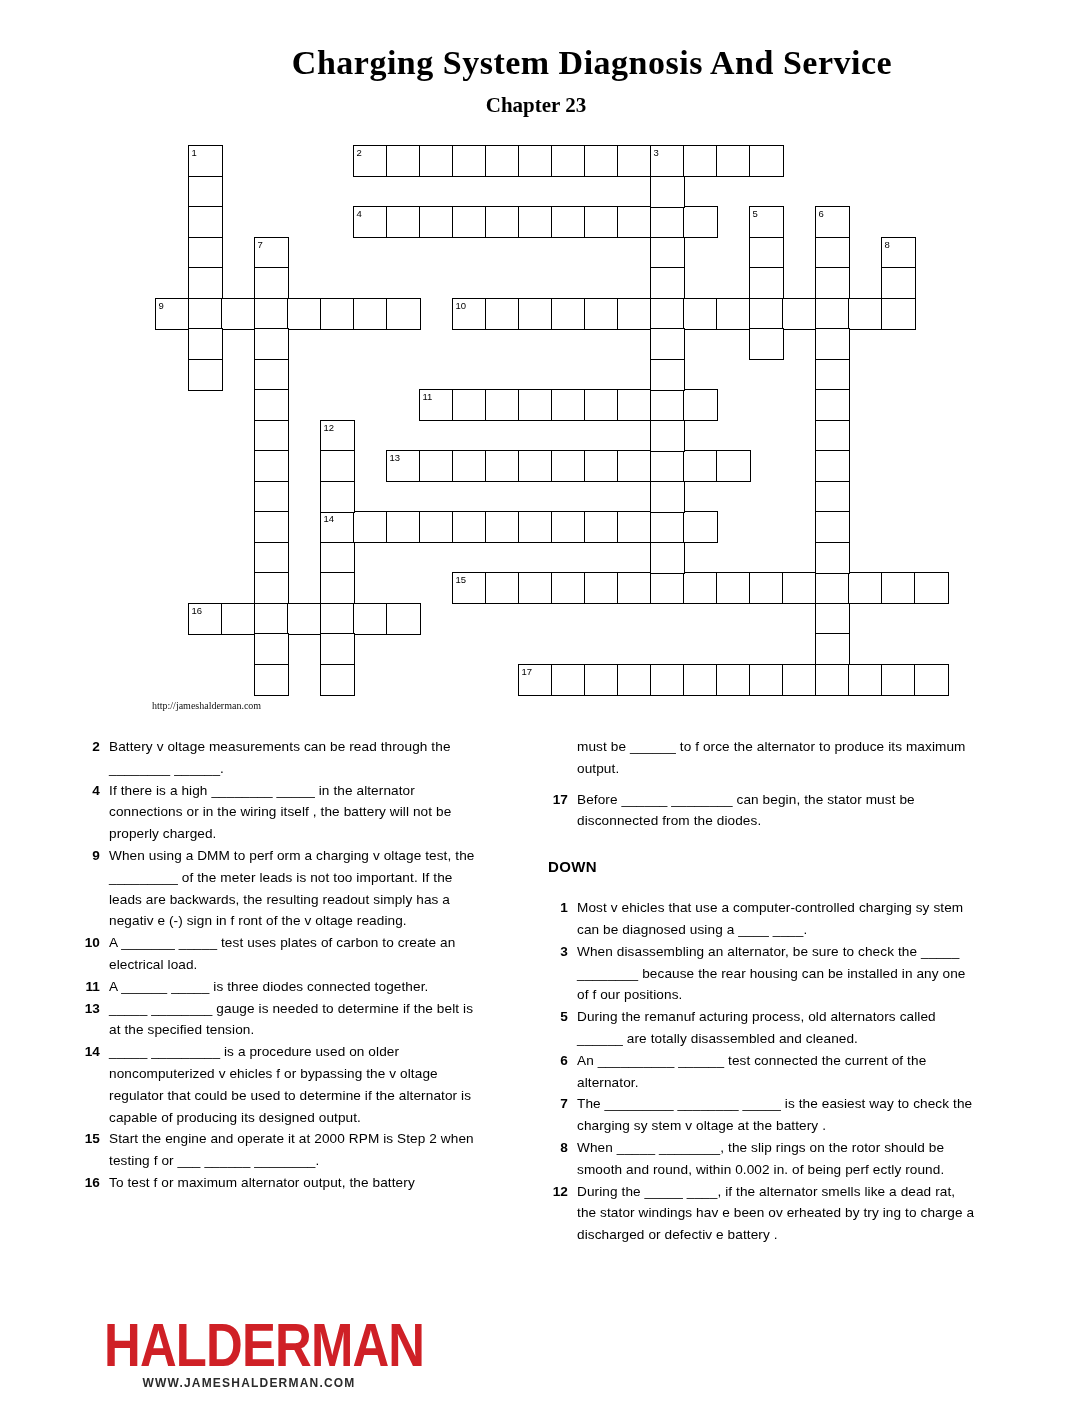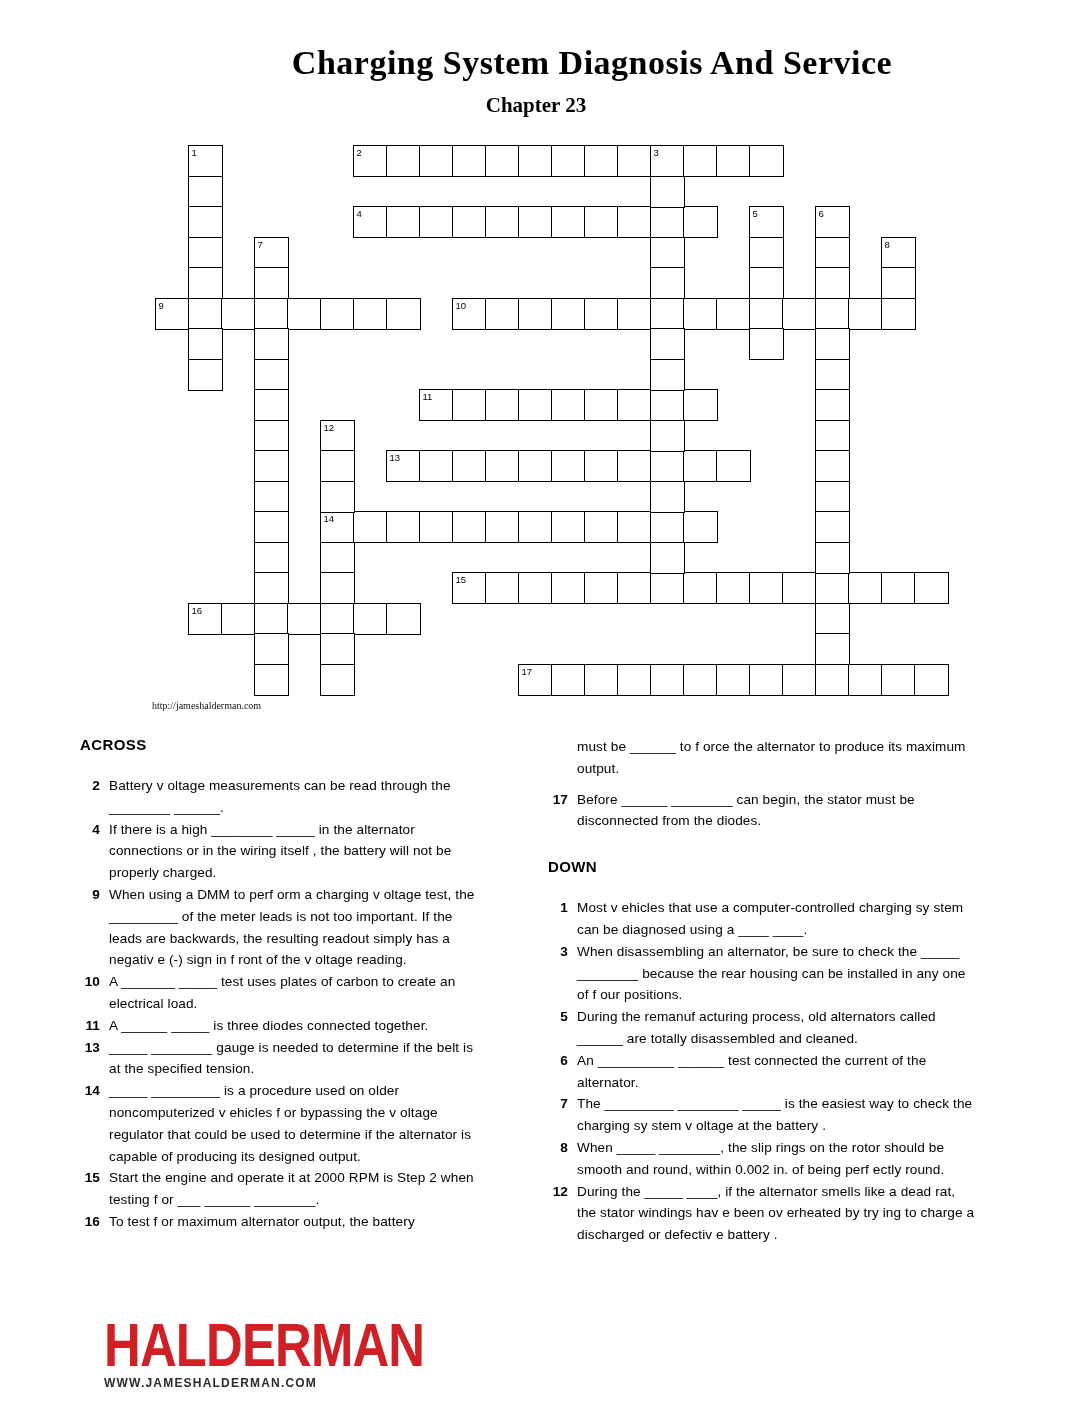--- a/index.html
+++ b/index.html
@@ -44,21 +44,21 @@
   .clue-text { flex:1; }
   .clue-cont { margin-left:29px; font-size:13.6px; line-height:21.8px; letter-spacing:0.1px; }
   #across-right { margin-top:9px; }
   .logo {
     position:absolute; left:104px; top:1314px;
     font-weight:bold; font-size:62px; line-height:1;
     letter-spacing:-1px; transform:scaleX(0.82); transform-origin:left top;
     font-family:"Liberation Sans", sans-serif;
   }
   .website {
-    position:absolute; left:104px; top:1376px; width:290px; text-align:left;
+    position:absolute; left:104px; top:1376px; width:290px; text-align:center;
     font-size:12px; font-weight:bold; letter-spacing:1.2px; color:#2b2b2b;
   }
 </style>
 </head>
 <body>
 
 <div class="title">Charging System Diagnosis And Service</div>
 <div class="subtitle">Chapter 23</div>
 
 <div id="grid">
@@ -244,21 +244,20 @@
     <span class="cellnum" style="left: 389.5px; top: 453px;">13</span>
     <span class="cellnum" style="left: 323.5px; top: 514px;">14</span>
     <span class="cellnum" style="left: 455.5px; top: 575px;">15</span>
     <span class="cellnum" style="left: 191.5px; top: 605.5px;">16</span>
     <span class="cellnum" style="left: 521.5px; top: 666.5px;">17</span>
   </div>
 
 <div class="grid-url">http://jameshalderman.com</div>
 
 <div class="col-left">
-  <h3 class="section-header">ACROSS</h3>
   <div id="across-left">
       <div class="clue">
         <span class="clue-num">2</span>
         <span class="clue-text">Battery v oltage measurements can be read through the ________ ______.</span>
       </div>
       <div class="clue">
         <span class="clue-num">4</span>
         <span class="clue-text">If there is a high ________ _____ in the alternator connections or in the wiring itself , the battery will not be properly charged.</span>
       </div>
       <div class="clue">

